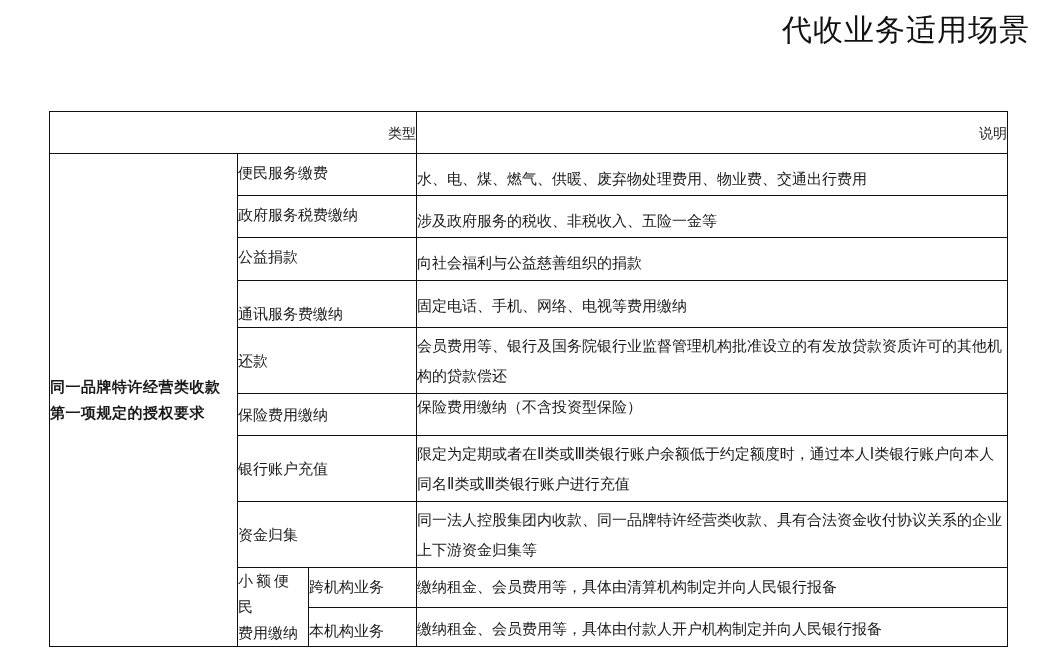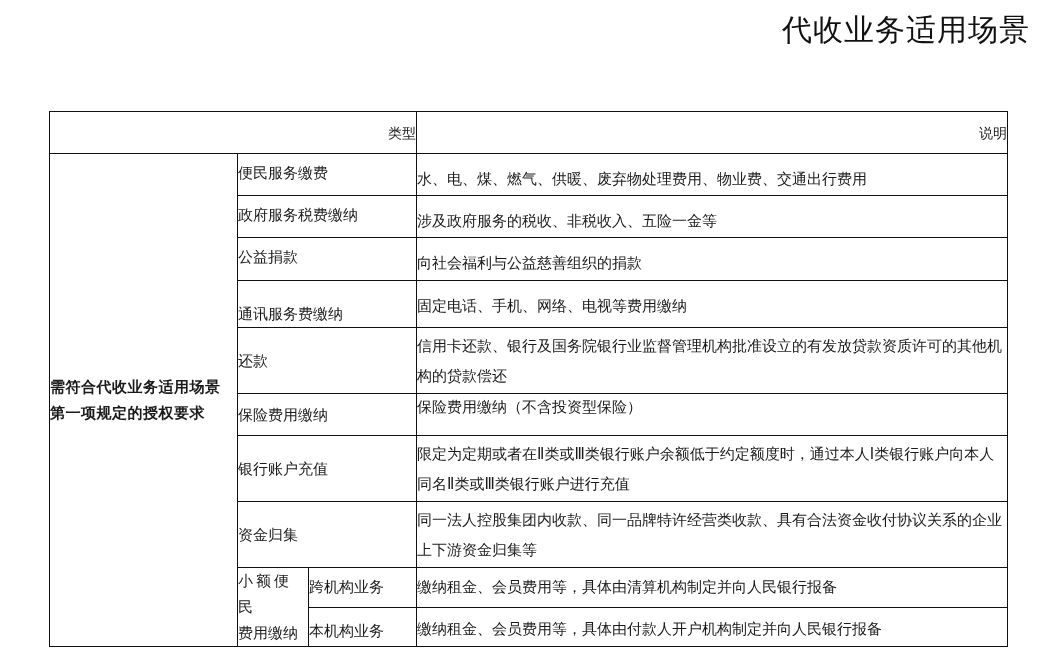--- a/index.html
+++ b/index.html
@@ -41,41 +41,41 @@
   </colgroup>
   <thead>
     <tr>
       <th colspan="3">类型</th>
       <th>说明</th>
     </tr>
   </thead>
   <tbody>
     <tr style="height:42px">
       <td rowspan="10" class="cat">
-        <div>需符合代收业务适用场景</div>
+        <div>同一品牌特许经营类收款</div>
         <div>第一项规定的授权要求</div>
       </td>
       <td colspan="2" class="sub" style="vertical-align:top; padding-top:6px">便民服务缴费</td>
       <td class="desc desc-pad" style="vertical-align:top; padding-top:12px">水、电、煤、燃气、供暖、废弃物处理费用、物业费、交通出行费用</td>
     </tr>
     <tr style="height:42px">
       <td colspan="2" class="sub" style="vertical-align:top; padding-top:6px">政府服务税费缴纳</td>
       <td class="desc" style="vertical-align:top; padding-top:12px">涉及政府服务的税收、非税收入、五险一金等</td>
     </tr>
     <tr style="height:43px">
       <td colspan="2" class="sub" style="vertical-align:top; padding-top:6px">公益捐款</td>
       <td class="desc" style="vertical-align:top; padding-top:12px">向社会福利与公益慈善组织的捐款</td>
     </tr>
     <tr style="height:42px">
       <td colspan="2" class="sub" style="vertical-align:top; padding-top:20px">通讯服务费缴纳</td>
       <td class="desc" style="vertical-align:top; padding-top:12px">固定电话、手机、网络、电视等费用缴纳</td>
     </tr>
     <tr style="height:66px">
       <td colspan="2" class="sub">还款</td>
-      <td class="desc" style="line-height:30px">信用卡还款、银行及国务院银行业监督管理机构批准设立的有发放贷款资质许可的其他机构的贷款偿还</td>
+      <td class="desc" style="line-height:30px">会员费用等、银行及国务院银行业监督管理机构批准设立的有发放贷款资质许可的其他机构的贷款偿还</td>
     </tr>
     <tr style="height:42px">
       <td colspan="2" class="sub">保险费用缴纳</td>
       <td class="desc" style="vertical-align:top; ">保险费用缴纳（不含投资型保险）</td>
     </tr>
     <tr style="height:66px">
       <td colspan="2" class="sub">银行账户充值</td>
       <td class="desc" style="line-height:30px">限定为定期或者在Ⅱ类或Ⅲ类银行账户余额低于约定额度时，通过本人Ⅰ类银行账户向本人同名Ⅱ类或Ⅲ类银行账户进行充值</td>
     </tr>
     <tr style="height:66px">

